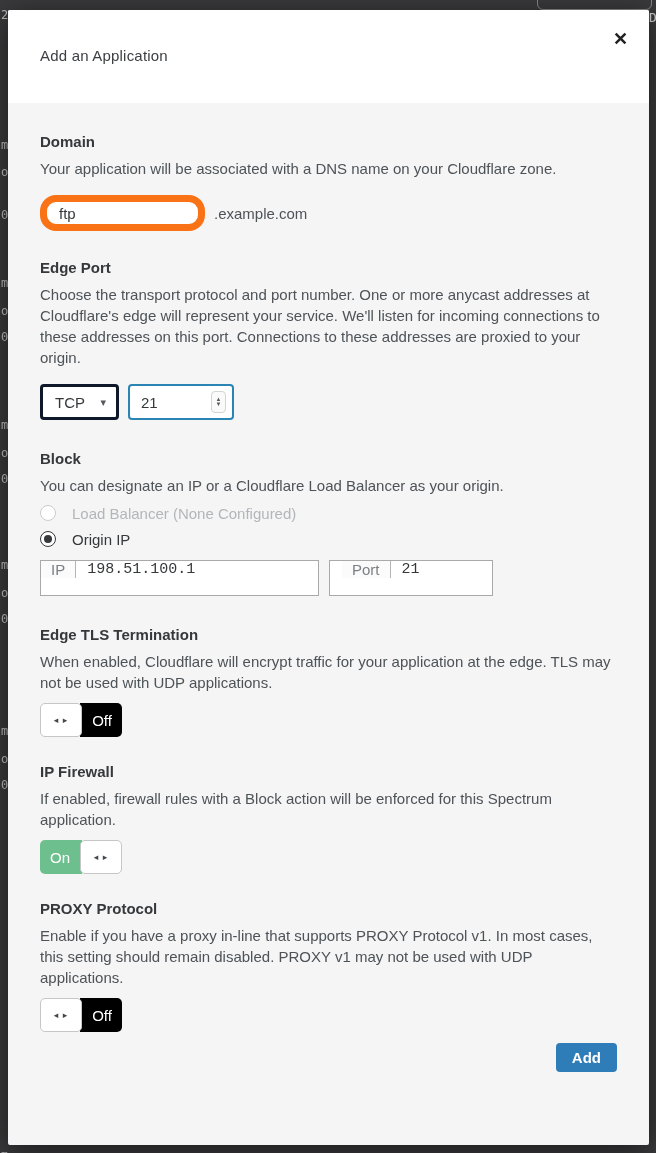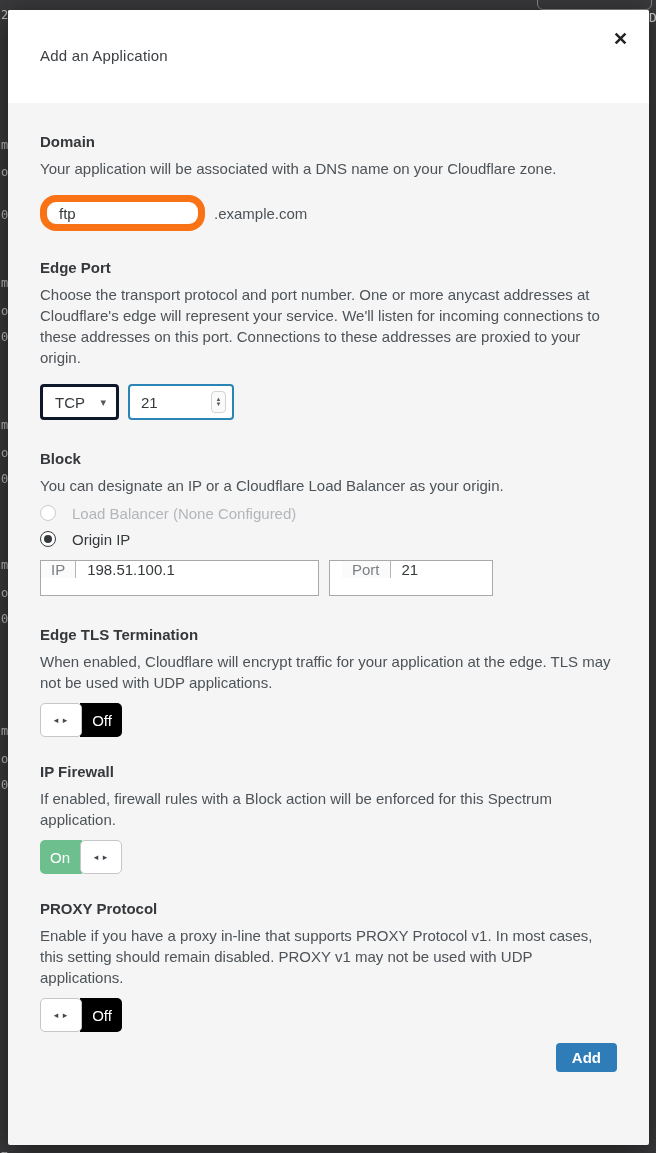--- a/index.html
+++ b/index.html
@@ -112,21 +112,21 @@
     display:flex; align-items:flex-start; height:36px;
     border:1px solid #a9a9a9; background:#fff;
   }
   .prefix-group .prefix {
     display:flex; align-items:center; padding:0 10px;
     background:#fbfbfb; border-right:1px solid #b5b5b5;
     color:#7b8084; font-size:15px;
   }
   .prefix-group input {
     border:none; outline:none; font-size:15px; color:#36393b;
-    padding:0 11px; font-family:Liberation Sans, sans-serif;
+    padding:0 11px; font-family:Liberation Mono, monospace;
   }
   .ip-group { width:279px; }
   .ip-group input { width:100%; }
   .portg-group { width:164px; margin-left:10px;padding-left:12px; }
   .portg-group input { width:100%; }
 
   
   .toggle { display:inline-flex; margin-top:10px; border-radius:5px; cursor:pointer; }
   .tseg {
     width:42px; height:34px; display:flex; align-items:center; justify-content:center;

